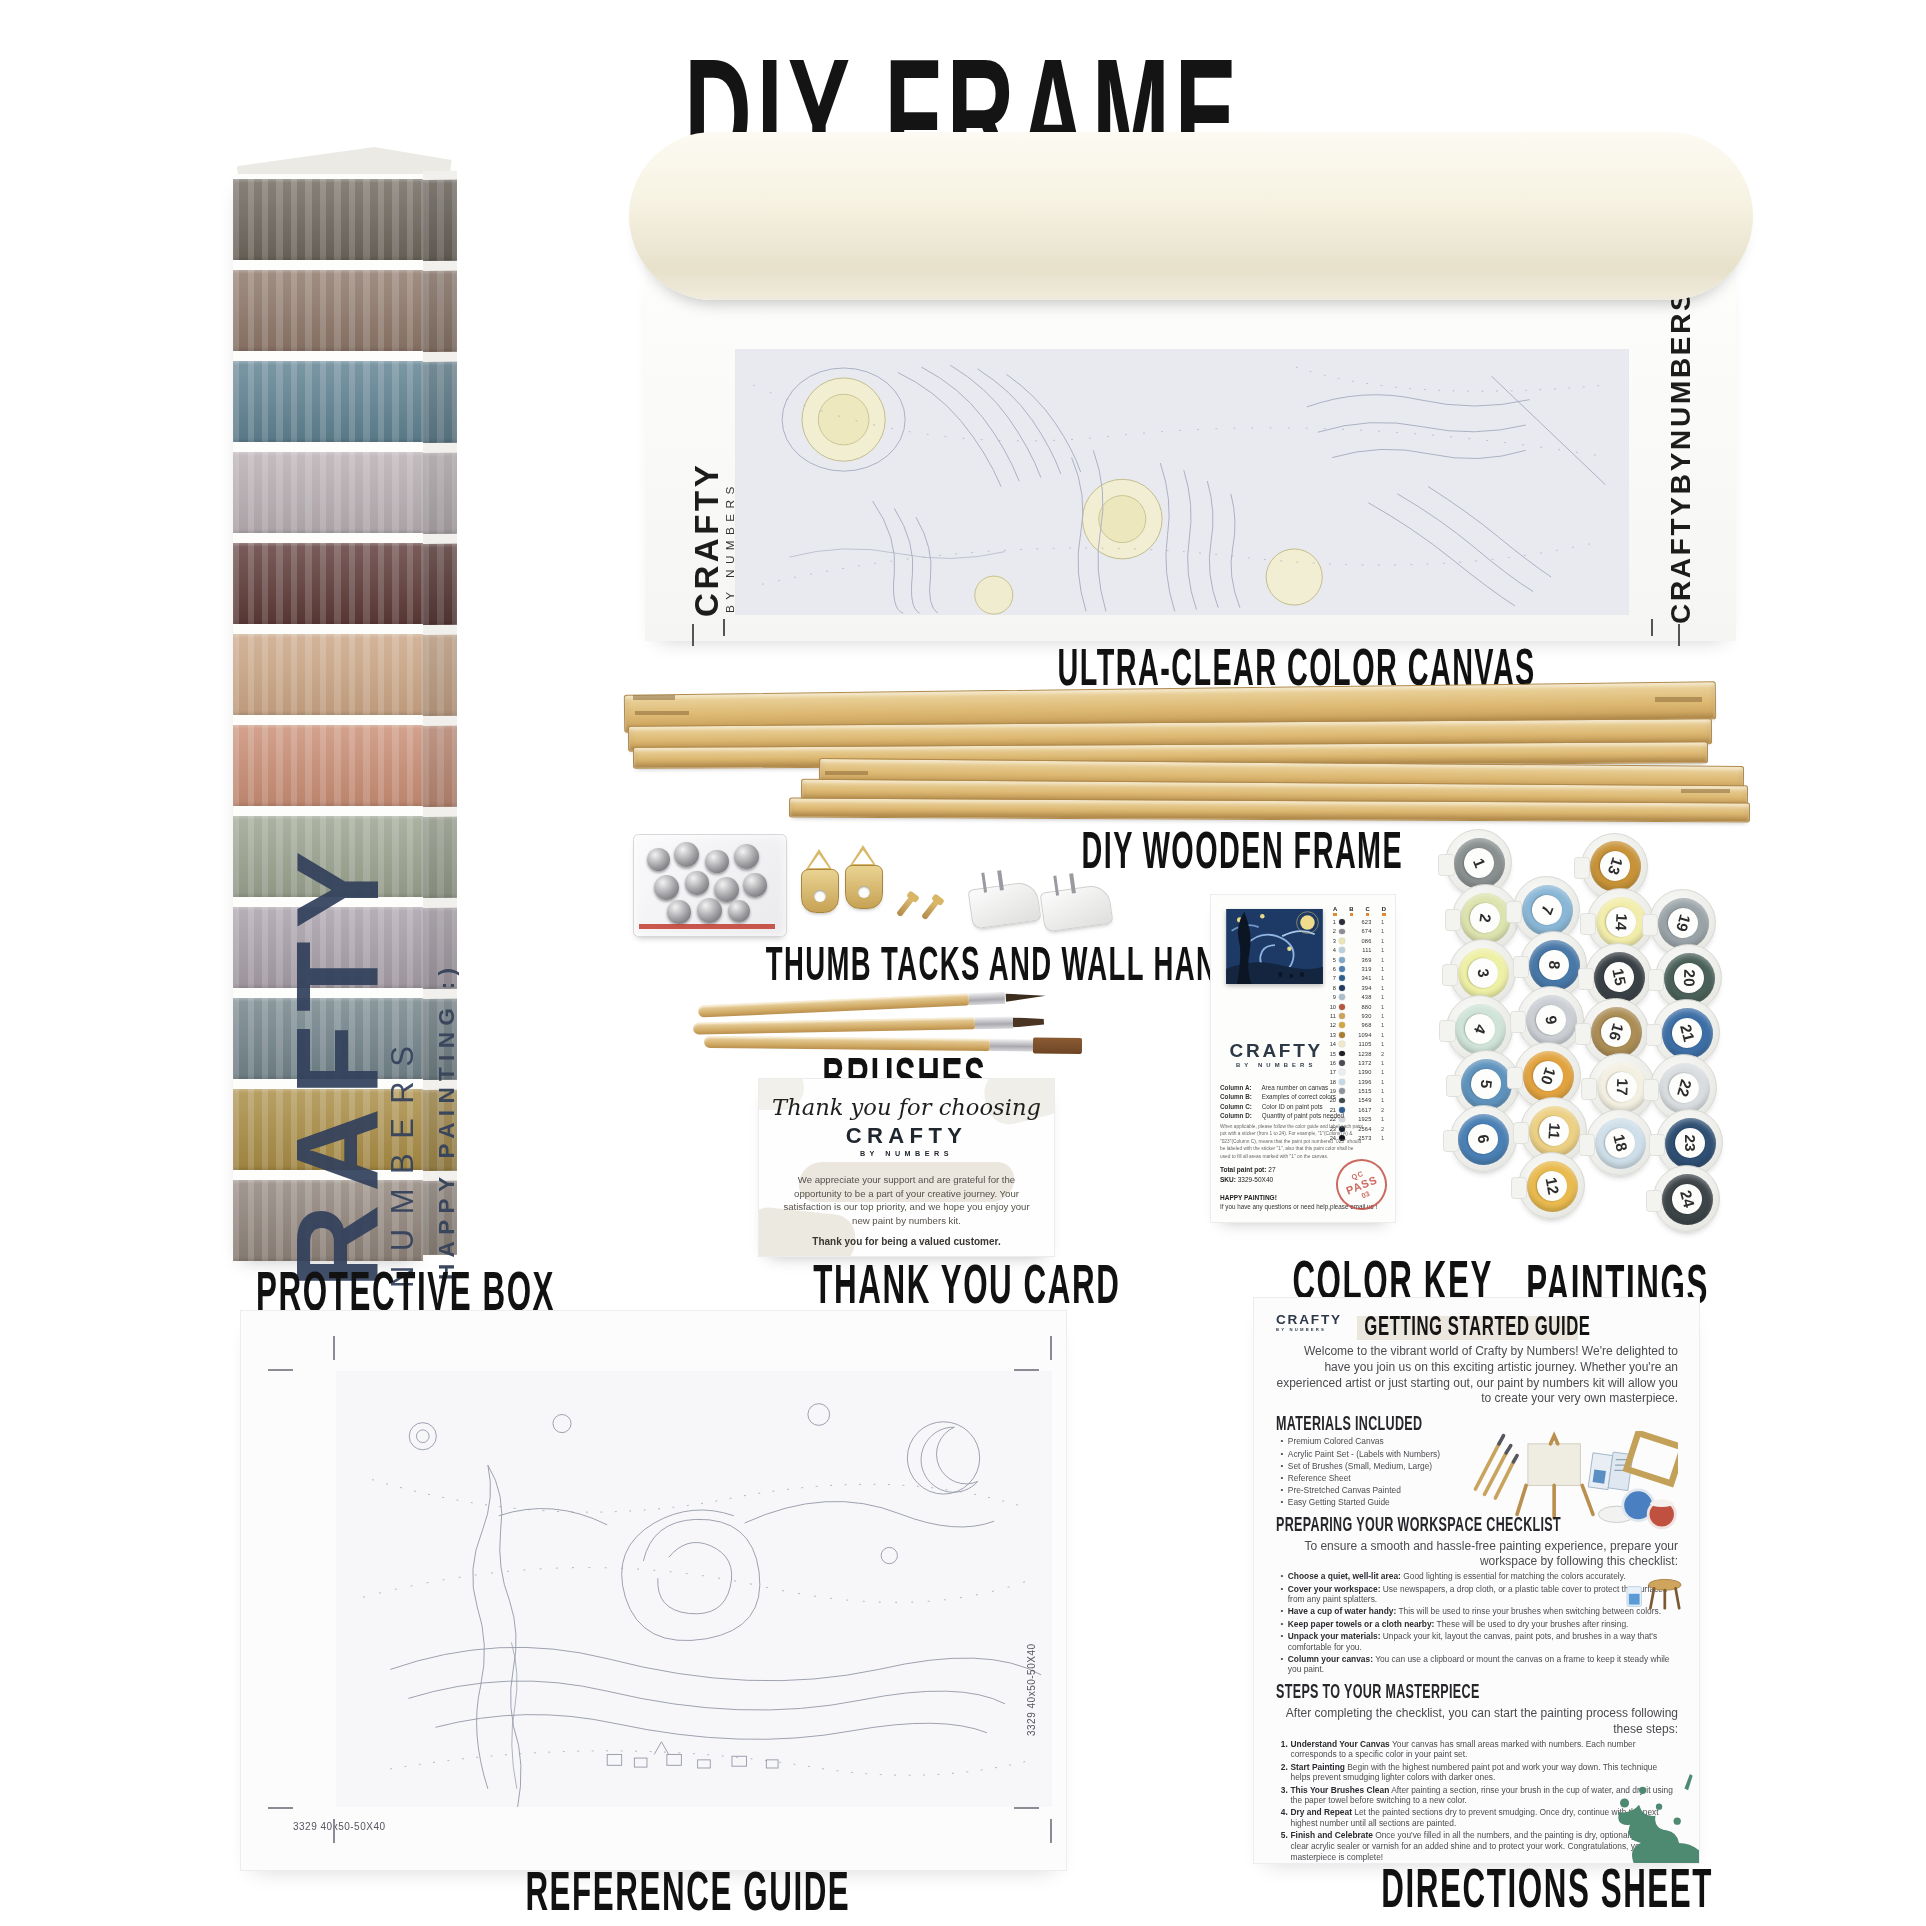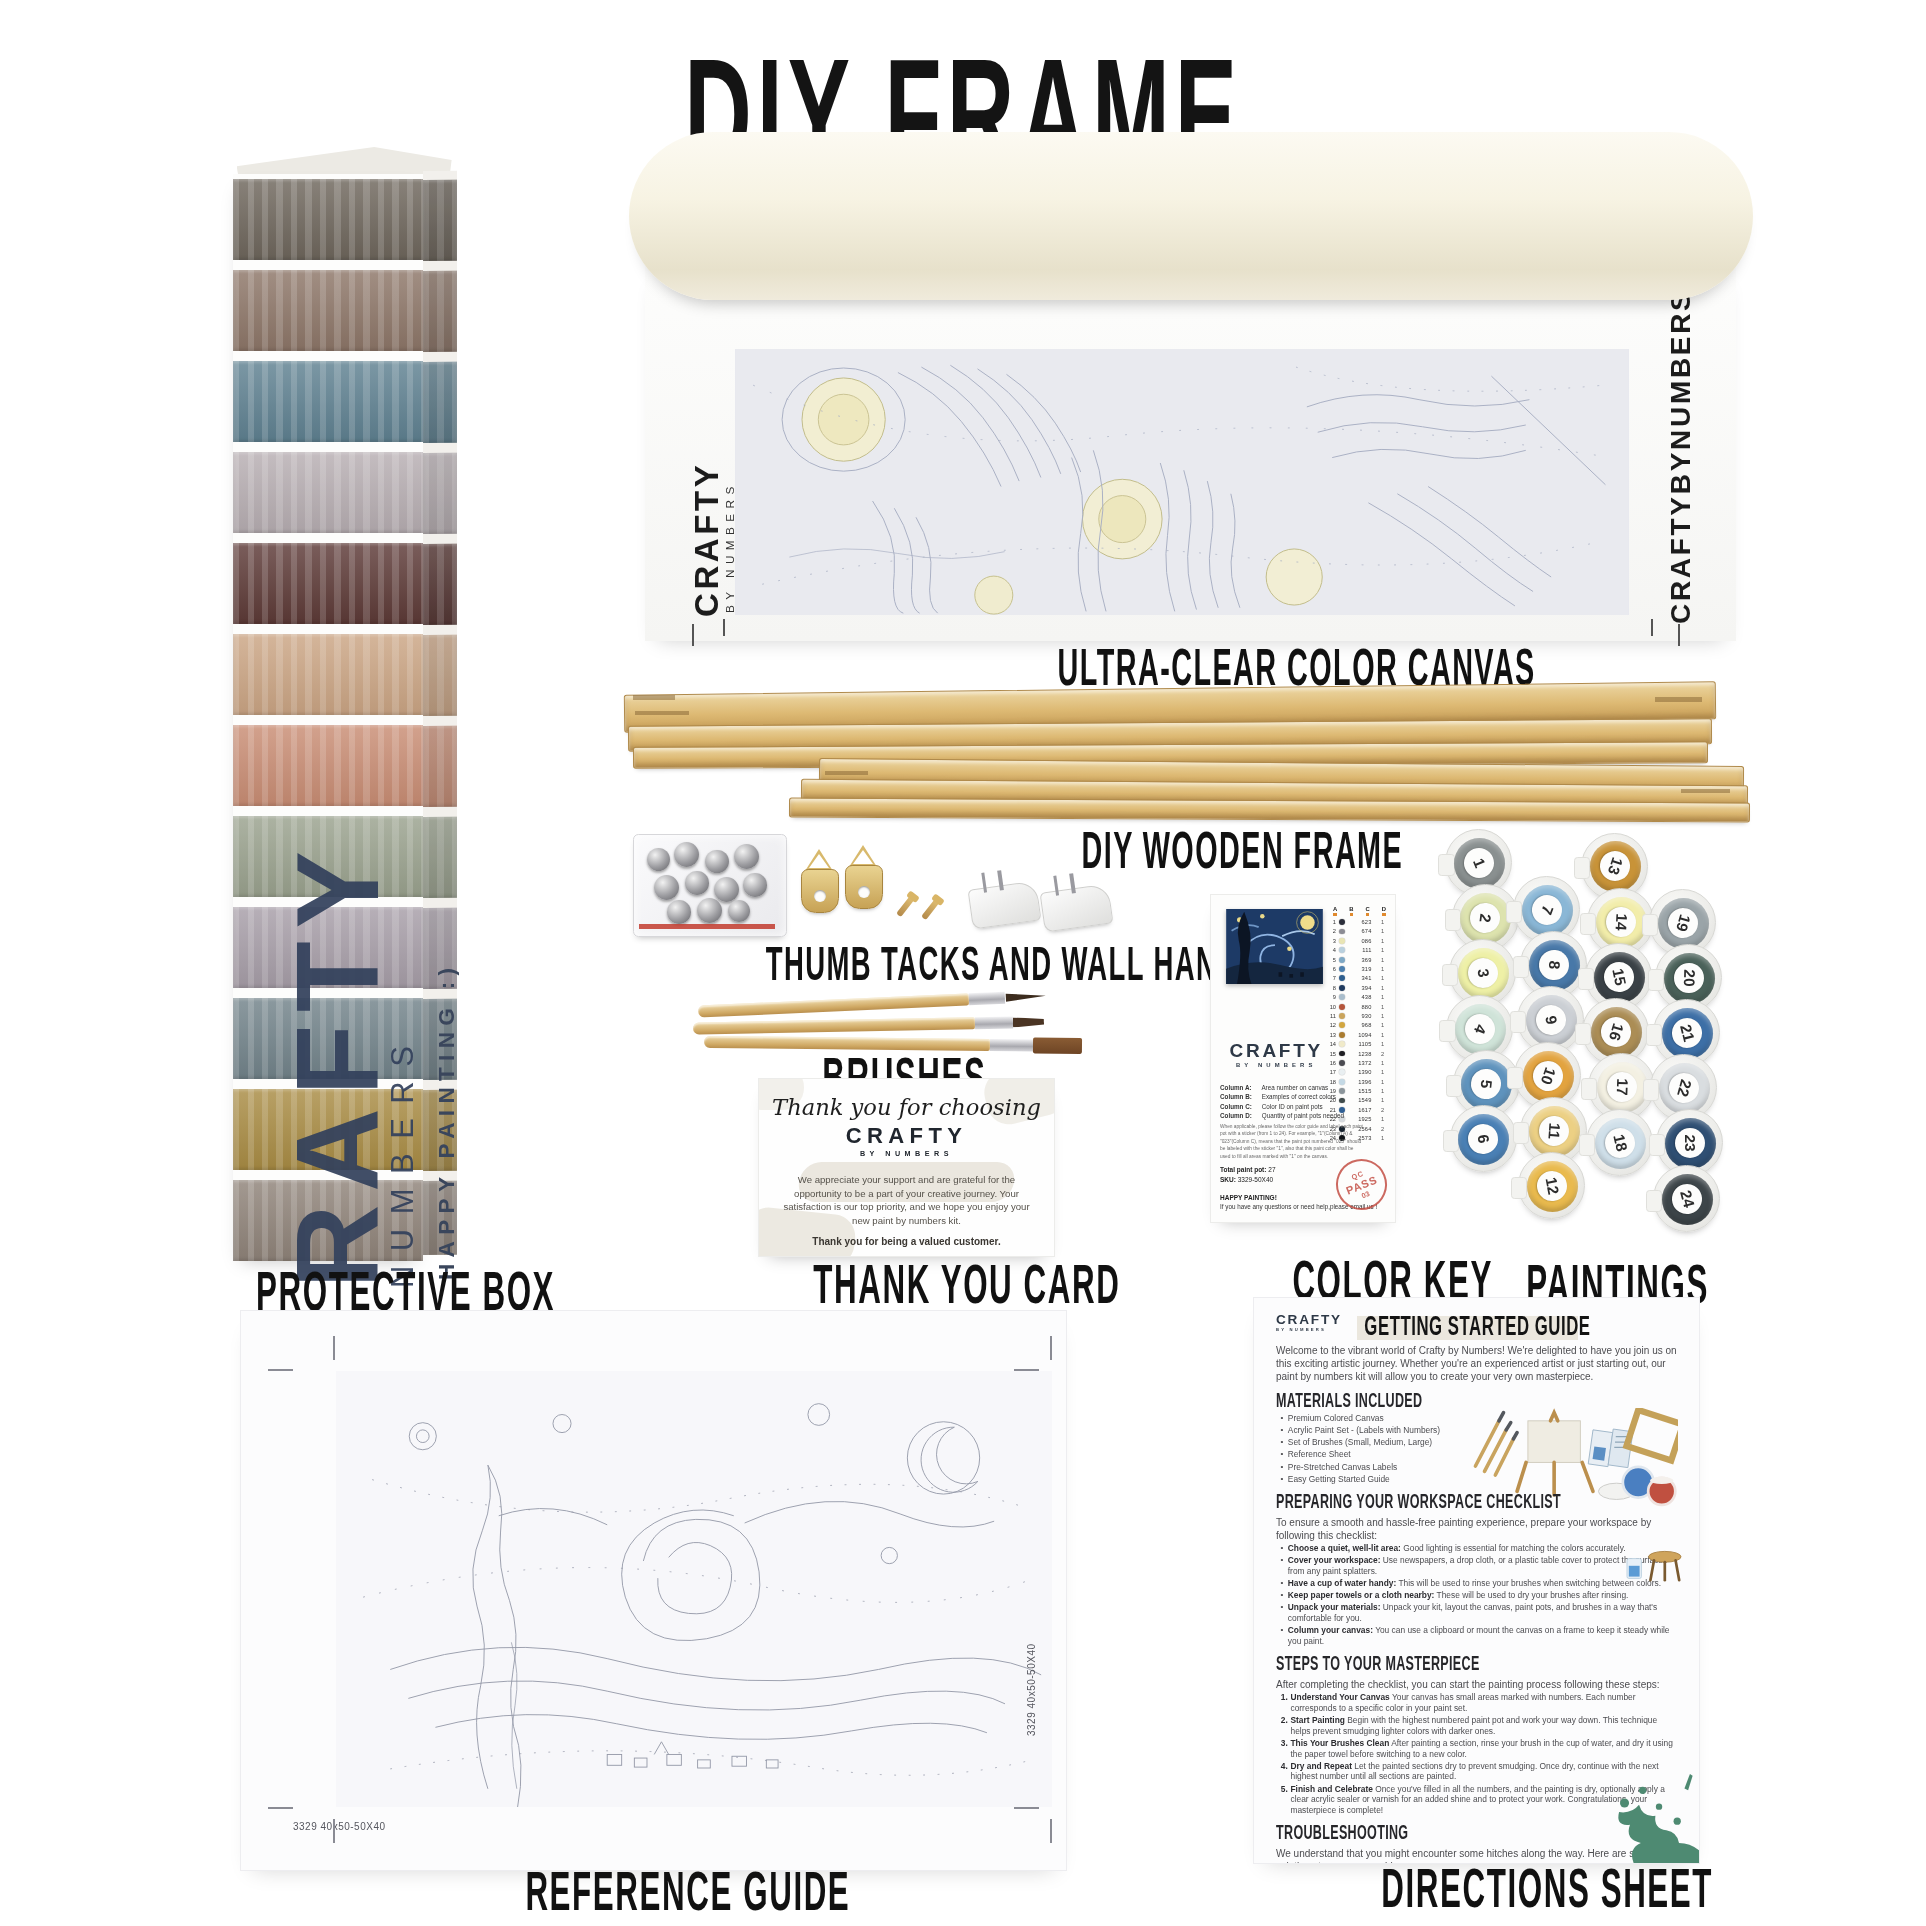--- a/index.html
+++ b/index.html
@@ -101,21 +101,21 @@
   .crop{position:absolute;background:#8a8b94;}
   
   #gs{left:1253px;top:1297px;width:445px;height:565px;background:#fcfcfd;border:0.9px solid #ededf0;box-shadow:0 11px 22px -12.7px rgba(0,0,0,.18);overflow:hidden;}
   .gs-in{position:absolute;left:22px;top:12.7px;width:402px;}
   .gs-logo{position:absolute;left:0;top:1.8px;color:#2e3947;}
   .gs-logo-main{font-size:13.6px;font-weight:700;letter-spacing:1.8px;}
   .gs-logo-sub{font-size:4.2px;font-weight:600;letter-spacing:2.2px;}
   .gs-title{text-align:center;font-weight:700;font-size:27px;position:relative;}
   .gs-title>span{display:inline-block;transform:scale(.62,1.05);letter-spacing:0.9px;position:relative;}
   .gs-title:before{content:"";position:absolute;left:81px;right:100px;top:5.4px;bottom:1.8px;background:#ddd6c4;opacity:.55;}
-  .gs-p{font-size:10px;line-height:1.3;color:#4c4c50;margin:2.7px 0 0;}
+  .gs-p{font-size:12px;line-height:1.3;color:#4c4c50;margin:2.7px 0 0;text-align:right;}
   .gs-h2{font-weight:700;font-size:19px;color:#26262a;margin:6.3px 0 0.9px;white-space:nowrap;}
   .gs-h2>span{display:inline-block;transform:scale(.66,1.06);transform-origin:left center;letter-spacing:0.5px;}
   .gs-li{display:flex;font-size:8.4px;line-height:1.28;color:#4c4c50;margin-top:1.4px;}
   .gs-li b{color:#2c2c30;}
   .gs-dot{width:11.8px;text-align:center;flex:none;font-size:8.1px;}
   .gs-num{width:11.8px;text-align:right;margin-right:2.7px;flex:none;font-weight:700;color:#2c2c30;}
   .mat-wrap{position:relative;}
   .mat-list{width:194px;}
   .mat-icons{position:absolute;left:185px;top:-5.4px;}
   .ws-icons{position:absolute;right:-5.4px;top:2.7px;}
@@ -662,21 +662,21 @@
           <div class="gs-li">
             <span class="gs-dot">•</span>
             <span>Set of Brushes (Small, Medium, Large)</span>
           </div>
           <div class="gs-li">
             <span class="gs-dot">•</span>
             <span>Reference Sheet</span>
           </div>
           <div class="gs-li">
             <span class="gs-dot">•</span>
-            <span>Pre-Stretched Canvas Labels</span>
+            <span>Pre-Stretched Canvas Painted</span>
           </div>
           <div class="gs-li">
             <span class="gs-dot">•</span>
             <span>Easy Getting Started Guide</span>
           </div>
         </div>
       <svg class="mat-icons" width="217" height="107" viewBox="0 0 240 118">
         <g stroke="#c9a45f" stroke-width="4" stroke-linecap="round">
           <line x1="16" y1="64" x2="42" y2="14"></line>
             <line x1="26" y1="70" x2="50" y2="24"></line>

